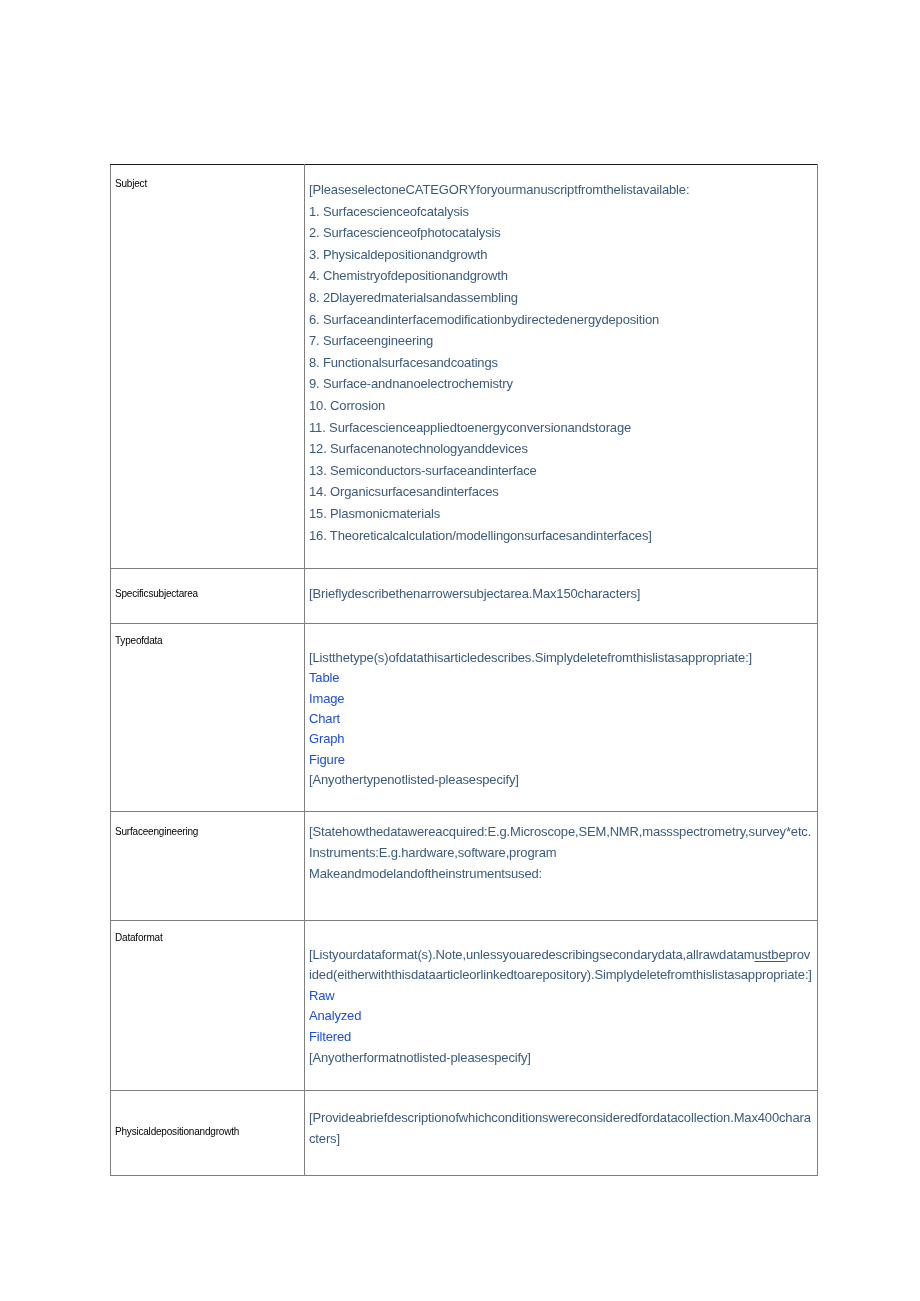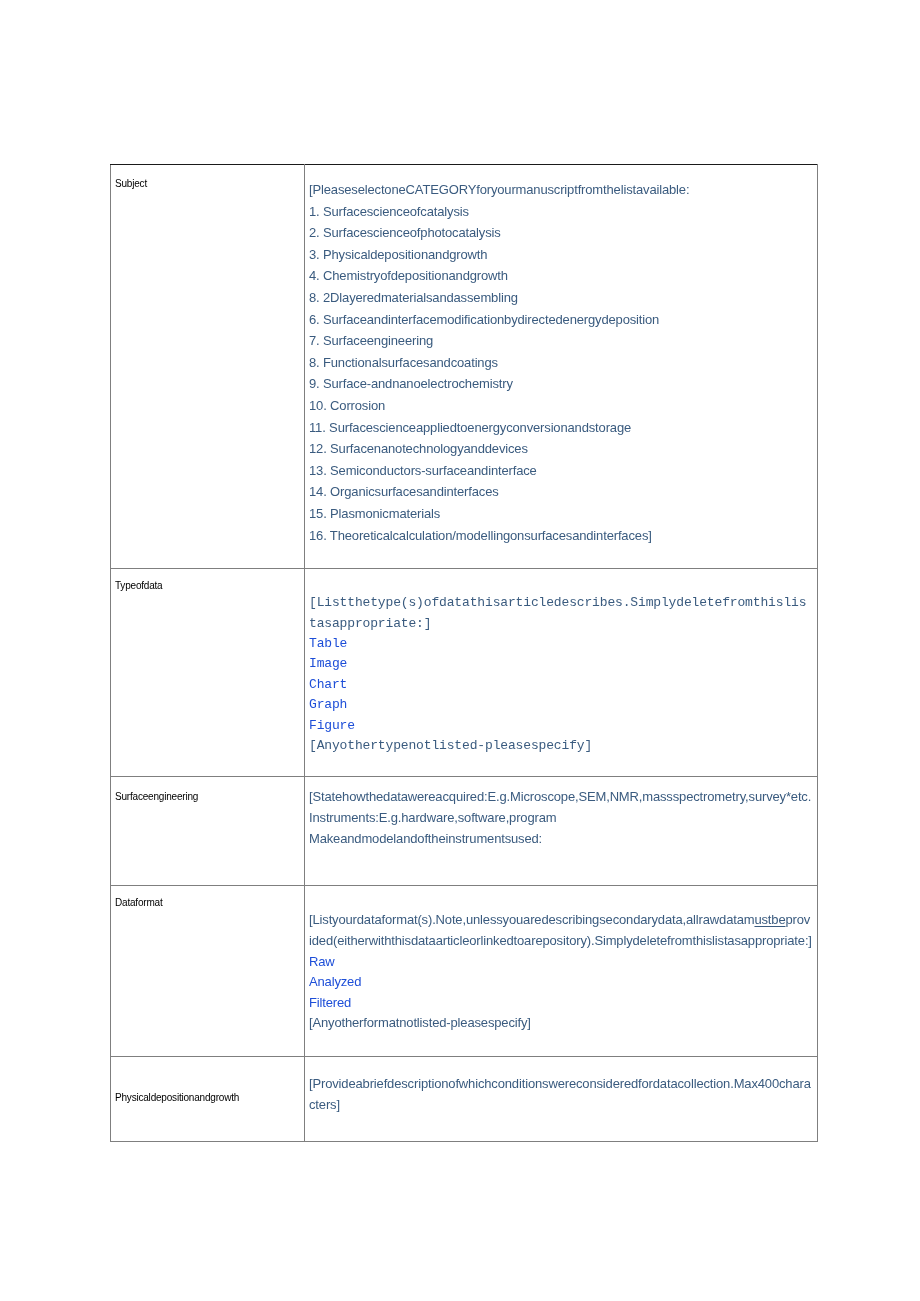--- a/index.html
+++ b/index.html
@@ -71,21 +71,21 @@
     display: block;
     white-space: nowrap;
   }
   
   .row-subject .cell-inner.label { padding-top: 8px; }
   .row-subject .cell-inner.value { padding-top: 14px; padding-bottom: 22px; }
   .row-specific .cell-inner.label { padding-top: 14px; padding-bottom: 18px; }
   .row-specific .cell-inner.value { padding-top: 14px; padding-bottom: 18px; }
   .row-type .cell-inner.label { padding-top: 6px; }
   .row-type .cell-inner.value { padding-top: 24px; padding-bottom: 20px; }
-  .row-type .value-text { line-height: 20.4px; font-family: Liberation Mono, monospace; }
+  .row-type .value-text { line-height: 20.4px; }
   .row-how .cell-inner.label { padding-top: 9px; padding-bottom: 36px; }
   .row-how .cell-inner.value { padding-top: 9px; padding-bottom: 36px; }
   .row-how .value-text { line-height: 21px; }
   .row-format .cell-inner.label { padding-top: 6px; }
   .row-format .cell-inner.value { padding-top: 24px; padding-bottom: 22px; }
   .row-format .value-text { line-height: 20.6px; }
   .row-params .cell-inner.label { padding-top: 30px; padding-bottom: 26px; }
   .row-params .cell-inner.value { padding-top: 17px; padding-bottom: 26px; }
   .row-params .value-text { line-height: 20.6px; }
 </style>
@@ -121,20 +121,32 @@
               <span class="list-line">12. Surfacenanotechnologyanddevices</span>
               <span class="list-line">13. Semiconductors-surfaceandinterface</span>
               <span class="list-line">14. Organicsurfacesandinterfaces</span>
               <span class="list-line">15. Plasmonicmaterials</span>
               <span class="list-line">16. Theoreticalcalculation/modellingonsurfacesandinterfaces]</span>
             </div>
           </div>
         </td>
       </tr>
 
+      <tr class="row-specific">
+        <td class="col-label">
+          <div class="cell-inner label">
+            <span class="label-text">Specificsubjectarea</span>
+          </div>
+        </td>
+        <td class="col-value">
+          <div class="cell-inner value">
+            <div class="value-text">[Brieflydescribethenarrowersubjectarea.Max150characters]</div>
+          </div>
+        </td>
+      </tr>
 
       <tr class="row-type">
         <td class="col-label">
           <div class="cell-inner label">
             <span class="label-text">Typeofdata</span>
           </div>
         </td>
         <td class="col-value">
           <div class="cell-inner value">
             <div class="value-text">

